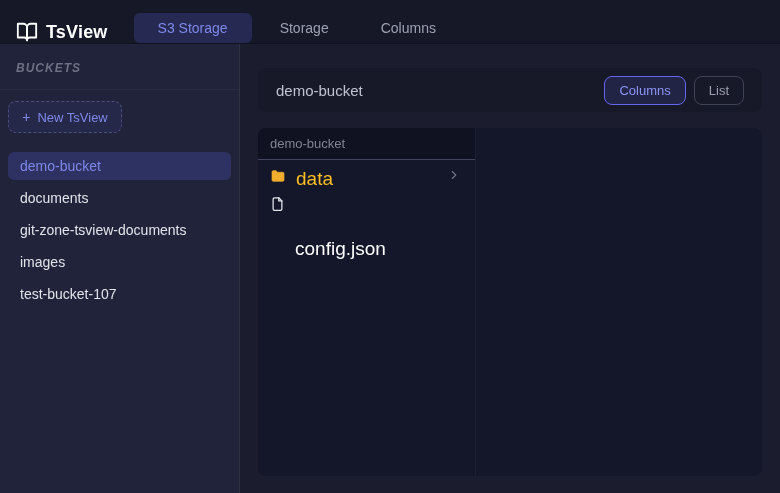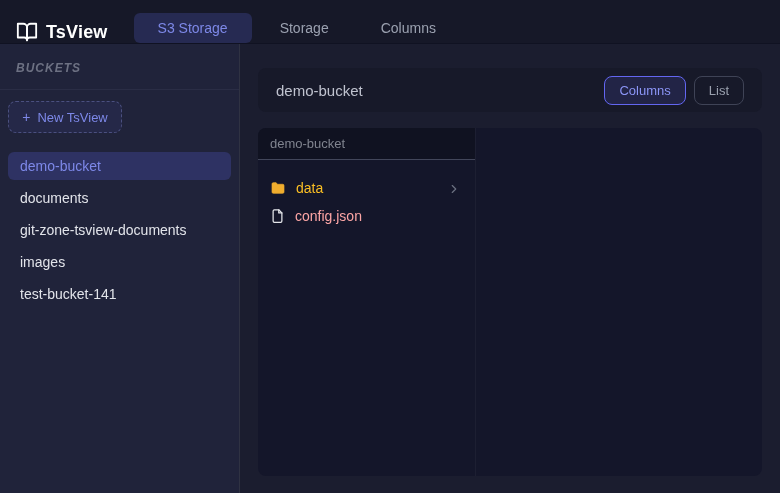--- a/index.html
+++ b/index.html
@@ -101,27 +101,27 @@
     height: 32px; flex: 0 0 32px;
     background: #101221;
     border-bottom: 1px solid #42465a;
     display: flex; align-items: center;
     padding: 0 12px;
     font-size: 13px; color: #80848f;
   }
   .column-body { padding: 8px 0; }
   .entry {
     height: 28px;
-    display: flex; align-items: flex-end; gap: 10px;
+    display: flex; align-items: flex-start; gap: 10px;
     padding: 0 14px 0 12px;
-    font-size: 14px; cursor: pointer;
+    font-size: 19px; cursor: pointer;
   }
   .entry .entry-label { flex: 1; white-space: nowrap; overflow: hidden; text-overflow: ellipsis; }
   .entry.folder .entry-label { color: #fbbf24; }
-  .entry.file .entry-label { color: #fca5a5; }
+  .entry.file .entry-label { color: #ffffff; margin-top: 42px; }
   .entry-icon { display: flex; align-items: center; }
   .chevron { display: flex; align-items: center; color: #6b7080; }
 </style>
 </head>
 <body>
 
 <div class="app">
 
   <header class="topbar">
     <div class="logo">
@@ -149,21 +149,21 @@
       <div class="sidebar-body">
         <button class="new-bucket-btn">
           <span class="new-bucket-plus">+</span>
           <span>New TsView</span>
         </button>
         <ul class="bucket-list">
           <li class="bucket-item selected">demo-bucket</li>
           <li class="bucket-item">documents</li>
           <li class="bucket-item">git-zone-tsview-documents</li>
           <li class="bucket-item">images</li>
-          <li class="bucket-item">test-bucket-141</li>
+          <li class="bucket-item">test-bucket-107</li>
         </ul>
       </div>
     </aside>
 
     <main class="main">
 
       <div class="toolbar">
         <span class="toolbar-title">demo-bucket</span>
         <div class="view-toggle">
           <button class="view-btn active">Columns</button>

